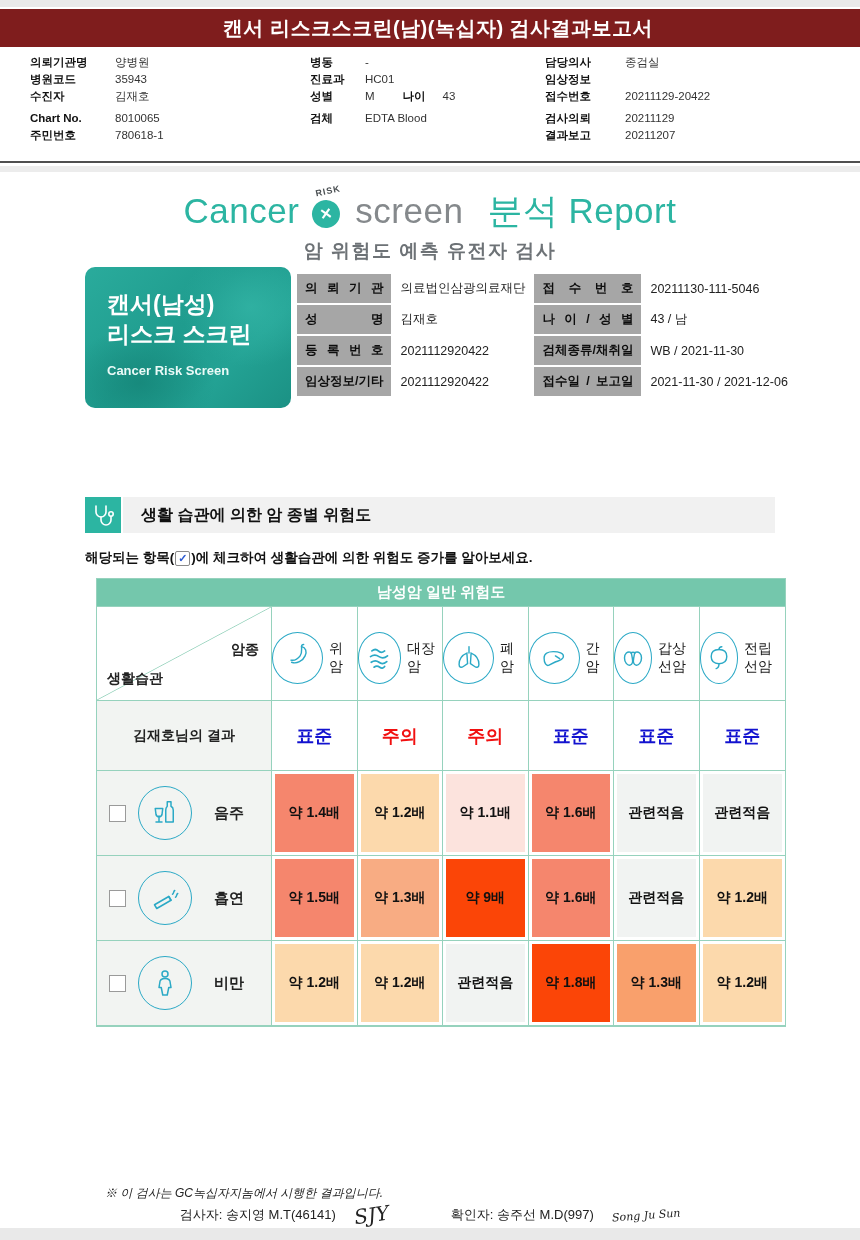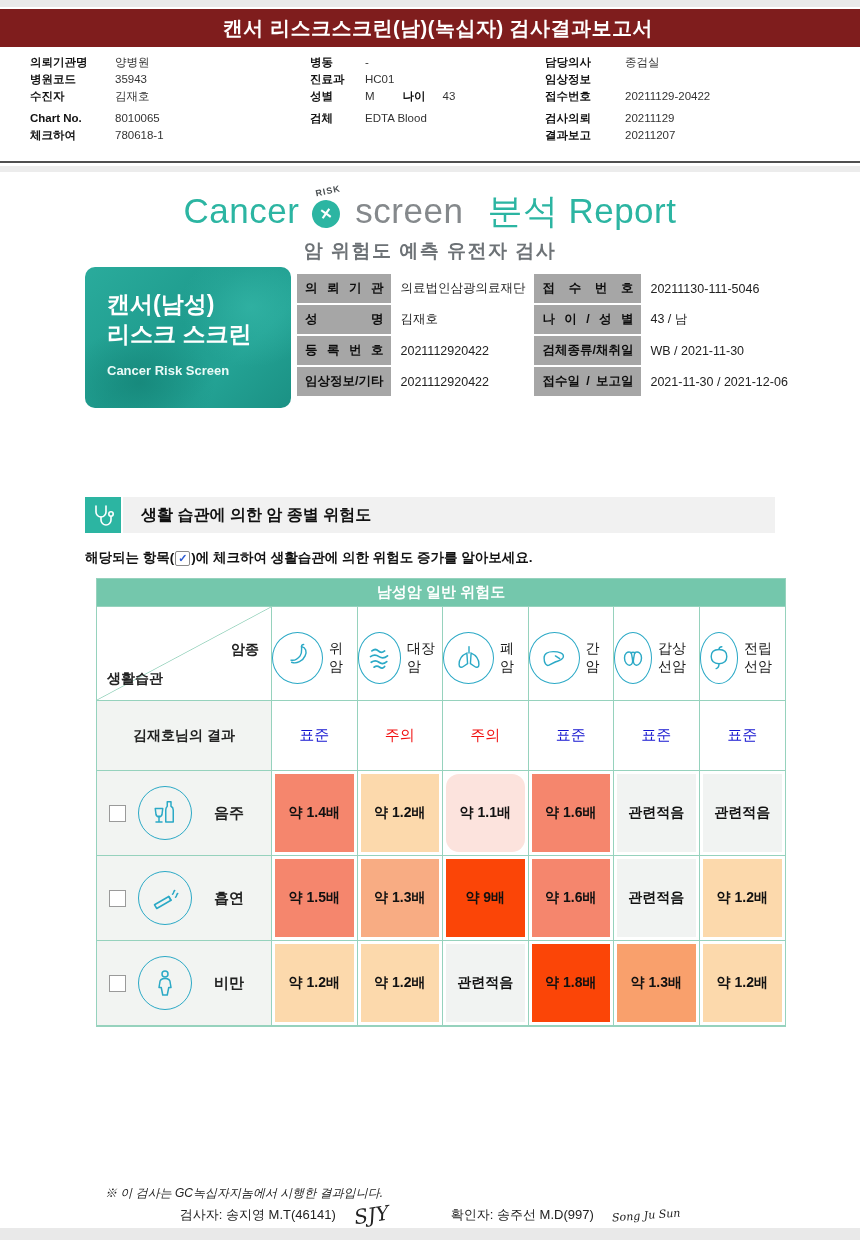--- a/index.html
+++ b/index.html
@@ -89,21 +89,21 @@
   .corner { position:relative; background:#fff;
             background-image:linear-gradient(to bottom right, transparent calc(50% - 0.8px), #9fd6c2 50%, transparent calc(50% + 0.8px)); }
   .corner .c-top { position:absolute; top:34px; right:12px; font-size:14px; font-weight:bold; }
   .corner .c-bottom { position:absolute; bottom:12px; left:10px; font-size:14px; font-weight:bold; }
   .cancer-cell { gap:6px; padding-top:8px; }
   .organ-ring { width:52px; height:52px; border-radius:50%; border:1.6px solid #2ba9c6;
                 display:flex; align-items:center; justify-content:center; }
   .cancer-label { font-size:14px; color:#1a1a1a; }
   .result-label-cell, .life-label-cell { background:#f2f4f2; }
   .result-label-cell span { font-size:14px; font-weight:bold; }
-  .result-val { font-size:15px; font-weight:normal; }
+  .result-val { font-size:18px; font-weight:bold; }
   .life-label-cell { justify-content:flex-start; padding-left:12px; gap:12px; }
   .row-chk { width:17px; height:17px; border:1.5px solid #9a9a9a; background:#fff; flex:0 0 17px; }
   .life-ring { width:54px; height:54px; border-radius:50%; border:1.6px solid #2ba9c6;
                display:flex; align-items:center; justify-content:center; background:transparent; }
   .life-name { font-size:15px; font-weight:bold; margin-left:10px; }
   .val-cell { padding:3px; }
   .val-inner { width:100%; height:100%; display:flex; align-items:center; justify-content:center;
                font-size:14px; font-weight:bold; color:#111; }
 
   
@@ -138,21 +138,21 @@
       </div>
     <div class="pi-row">
         <span class="pi-label">수진자</span>
         <span class="pi-value">김재호</span>
       </div>
     <div class="pi-row gap">
         <span class="pi-label">Chart No.</span>
         <span class="pi-value">8010065</span>
       </div>
     <div class="pi-row">
-        <span class="pi-label">체크하여</span>
+        <span class="pi-label">주민번호</span>
         <span class="pi-value">780618-1</span>
       </div>
   </div>
 
   <div class="pi-col pi-col-mid">
     <div class="pi-row">
         <span class="pi-label">병동</span>
         <span class="pi-value">-</span>
       </div>
     <div class="pi-row">
@@ -368,21 +368,21 @@
       </span>
       <span class="life-name">음주</span>
     </div>
     <div class="rt-cell val-cell">
         <div class="val-inner" style="background: rgb(245, 134, 109);">약 1.4배</div>
       </div>
     <div class="rt-cell val-cell">
         <div class="val-inner" style="background: rgb(252, 217, 172);">약 1.2배</div>
       </div>
     <div class="rt-cell val-cell">
-        <div class="val-inner" style="background: rgb(252, 227, 221); border-radius: 13px;">약 1.1배</div>
+        <div class="val-inner" style="background: rgb(252, 227, 221);">약 1.1배</div>
       </div>
     <div class="rt-cell val-cell">
         <div class="val-inner" style="background: rgb(245, 134, 109);">약 1.6배</div>
       </div>
     <div class="rt-cell val-cell">
         <div class="val-inner" style="background: rgb(241, 243, 242);">관련적음</div>
       </div>
     <div class="rt-cell val-cell rt-last">
         <div class="val-inner" style="background: rgb(241, 243, 242);">관련적음</div>
       </div>

